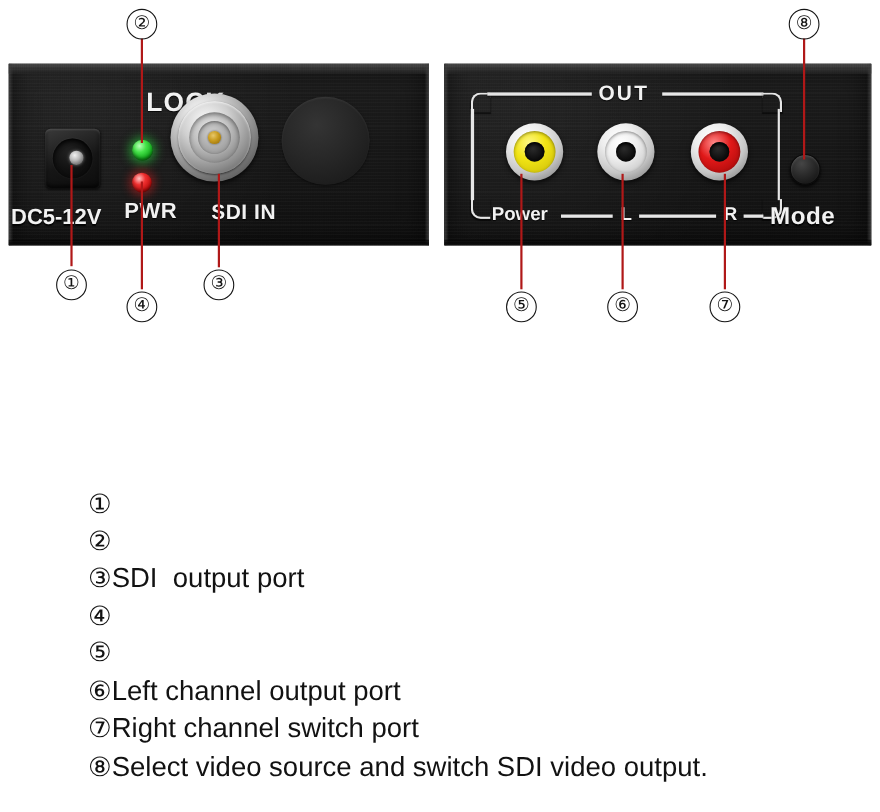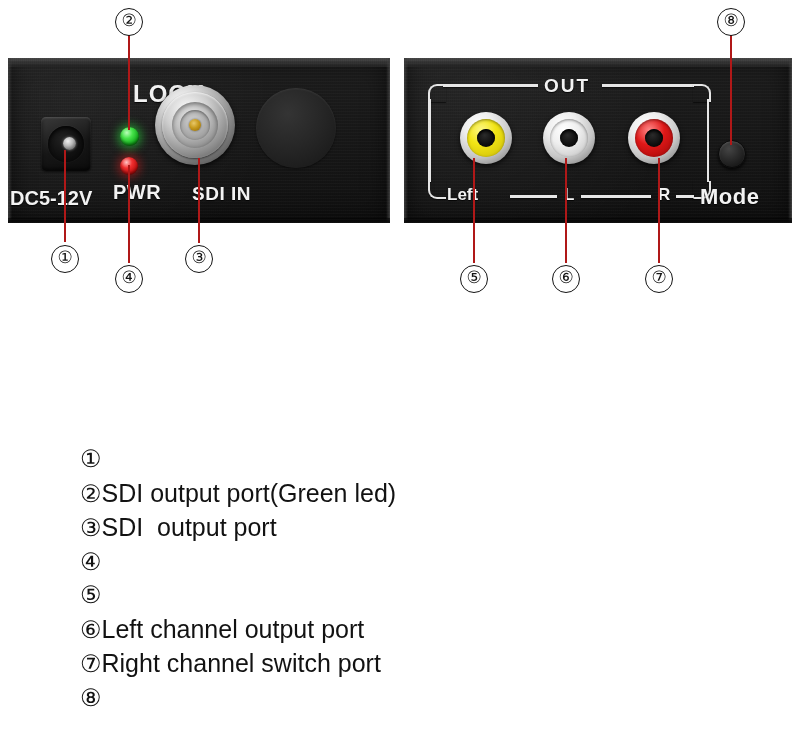--- a/index.html
+++ b/index.html
@@ -311,21 +311,21 @@
   <div class="rca-hole" style="left:477px; top:129px; width:18px; height:18px;"></div>
 
   <div class="rca-outer" style="left:543px; top:112px; width:52px; height:52px;"></div>
   <div class="rca-mid" style="left:550px; top:119px; width:38px; height:38px; background:radial-gradient(circle at 38% 30%, #ffffff 0%, #efefef 40%, #bdbdbd 100%);"></div>
   <div class="rca-hole" style="left:560px; top:129px; width:18px; height:18px;"></div>
 
   <div class="rca-outer" style="left:628px; top:112px; width:52px; height:52px;"></div>
   <div class="rca-mid" style="left:635px; top:119px; width:38px; height:38px; background:radial-gradient(circle at 38% 30%, #ff8b8b 0%, #e01818 42%, #9c0707 100%);"></div>
   <div class="rca-hole" style="left:645px; top:129px; width:18px; height:18px;"></div>
 
-  <div class="silk silk-small" style="left:447px; top:185px;">Left</div>
+  <div class="silk silk-small" style="left:447px; top:185px;">Power</div>
   <div class="silk silk-small" style="left:564px; top:185px;">L</div>
   <div class="silk silk-small" style="left:658px; top:185px;">R</div>
 
   <div class="mode-btn" style="left:718px; top:140px; width:26px; height:26px;"></div>
   <div class="silk silk-mode" style="left:700px; top:184px;">Mode</div>
 
   <div class="leader" style="left:128px; top:35px; height:95px;"></div>
   <div class="callout-num" style="left:115px; top:8px;">②</div>
 
   <div class="leader" style="left:730px; top:35px; height:110px;"></div>
@@ -348,21 +348,20 @@
 
   <div class="leader" style="left:658px; top:158px; height:105px;"></div>
   <div class="callout-num" style="left:645px; top:265px;">⑦</div>
 
   <div class="legend">
     <div class="legend-row">
       <span class="legend-marker">①</span>
     </div>
     <div class="legend-row">
       <span class="legend-marker">②</span>
-      <span>SDI output port(Green led)</span>
     </div>
     <div class="legend-row">
       <span class="legend-marker">③</span>
       <span>SDI  output port</span>
     </div>
     <div class="legend-row">
       <span class="legend-marker">④</span>
     </div>
     <div class="legend-row">
       <span class="legend-marker">⑤</span>
@@ -370,16 +369,17 @@
     <div class="legend-row">
       <span class="legend-marker">⑥</span>
       <span>Left channel output port</span>
     </div>
     <div class="legend-row">
       <span class="legend-marker">⑦</span>
       <span>Right channel switch port</span>
     </div>
     <div class="legend-row">
       <span class="legend-marker">⑧</span>
+      <span>Select video source and switch SDI video output.</span>
     </div>
   </div>
 
 </div>
 
 </body></html>

